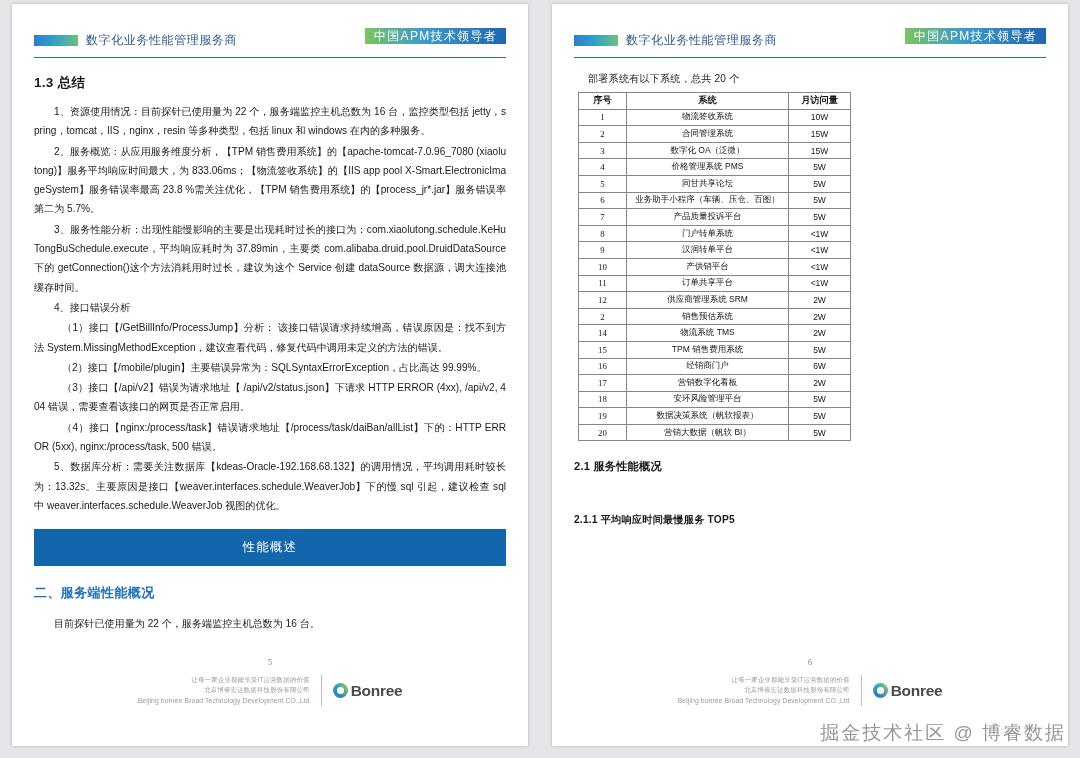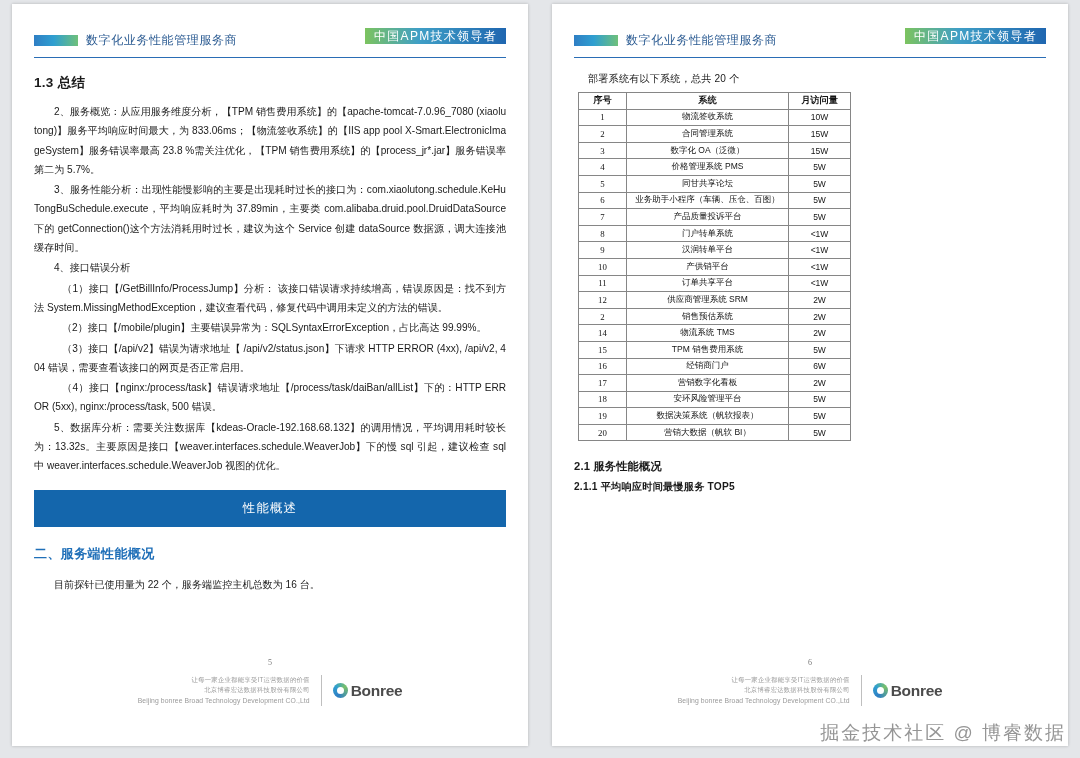--- a/index.html
+++ b/index.html
@@ -36,21 +36,21 @@
     height:13px; padding:8px 9px; min-width:128px;
     display:flex; align-items:center; justify-content:center;
     background:linear-gradient(90deg,#7cc35f 0%,#3f9fc6 38%,#1f66b0 100%);
     color:#ffffff; font-size:12px; letter-spacing:1.3px; white-space:nowrap;
   }
 
   
   .h2 { font-size:13.5px; font-weight:bold; color:#1b1b1b; margin:16px 0 10px 0; letter-spacing:.3px; }
   .h2-blue { font-size:13px; font-weight:bold; color:#1f6fb8; margin:18px 0 12px 0; letter-spacing:.4px; }
   .h3 { font-size:11.2px; font-weight:bold; color:#1b1b1b; margin:18px 0 0 0; letter-spacing:.2px; }
-  .h4 { font-size:10.2px; font-weight:bold; color:#1b1b1b; margin:6px 0 0 0; letter-spacing:.2px; }
+  .h4 { font-size:10.2px; font-weight:bold; color:#1b1b1b; margin:39px 0 0 0; letter-spacing:.2px; }
 
   p.body {
     font-size:10.1px; color:#1a1a1a; line-height:19.3px;
     text-align:justify; text-justify:inter-ideograph;
     margin:0 0 1px 0; word-break:break-all;
   }
   p.ind1 { text-indent:20px; }
   p.ind2 { text-indent:28px; }
 
   .banner {
@@ -105,20 +105,21 @@
     <div class="page-inner">
 
       <div class="rh">
         <div class="rh-logo"></div>
         <div class="rh-title">数字化业务性能管理服务商</div>
         <div class="rh-badge">中国APM技术领导者</div>
       </div>
 
       <div class="h2">1.3 总结</div>
 
+      <p class="body ind1">1、资源使用情况：目前探针已使用量为 22 个，服务端监控主机总数为 16 台，监控类型包括 jetty，spring，tomcat，IIS，nginx，resin 等多种类型，包括 linux 和 windows 在内的多种服务。</p>
       <p class="body ind1">2、服务概览：从应用服务维度分析，【TPM 销售费用系统】的【apache-tomcat-7.0.96_7080 (xiaolutong)】服务平均响应时间最大，为 833.06ms；【物流签收系统】的【IIS app pool X-Smart.ElectronicImageSystem】服务错误率最高 23.8 %需关注优化，【TPM 销售费用系统】的【process_jr*.jar】服务错误率第二为 5.7%。</p>
       <p class="body ind1">3、服务性能分析：出现性能慢影响的主要是出现耗时过长的接口为：com.xiaolutong.schedule.KeHuTongBuSchedule.execute，平均响应耗时为 37.89min，主要类 com.alibaba.druid.pool.DruidDataSource 下的 getConnection()这个方法消耗用时过长，建议为这个 Service 创建 dataSource 数据源，调大连接池缓存时间。</p>
       <p class="body ind1">4、接口错误分析</p>
 
       <p class="body ind2">（1）接口【/GetBillInfo/ProcessJump】分析： 该接口错误请求持续增高，错误原因是：找不到方法 System.MissingMethodException，建议查看代码，修复代码中调用未定义的方法的错误。</p>
       <p class="body ind2">（2）接口【/mobile/plugin】主要错误异常为：SQLSyntaxErrorException，占比高达 99.99%。</p>
       <p class="body ind2">（3）接口【/api/v2】错误为请求地址【  /api/v2/status.json】下请求 HTTP ERROR (4xx), /api/v2, 404 错误，需要查看该接口的网页是否正常启用。</p>
       <p class="body ind2">（4）接口【nginx:/process/task】错误请求地址【/process/task/daiBan/allList】下的：HTTP ERROR (5xx), nginx:/process/task, 500 错误。</p>
 
       <p class="body ind1">5、数据库分析：需要关注数据库【kdeas-Oracle-192.168.68.132】的调用情况，平均调用耗时较长为：13.32s。主要原因是接口【weaver.interfaces.schedule.WeaverJob】下的慢 sql 引起，建议检查 sql 中 weaver.interfaces.schedule.WeaverJob 视图的优化。</p>

